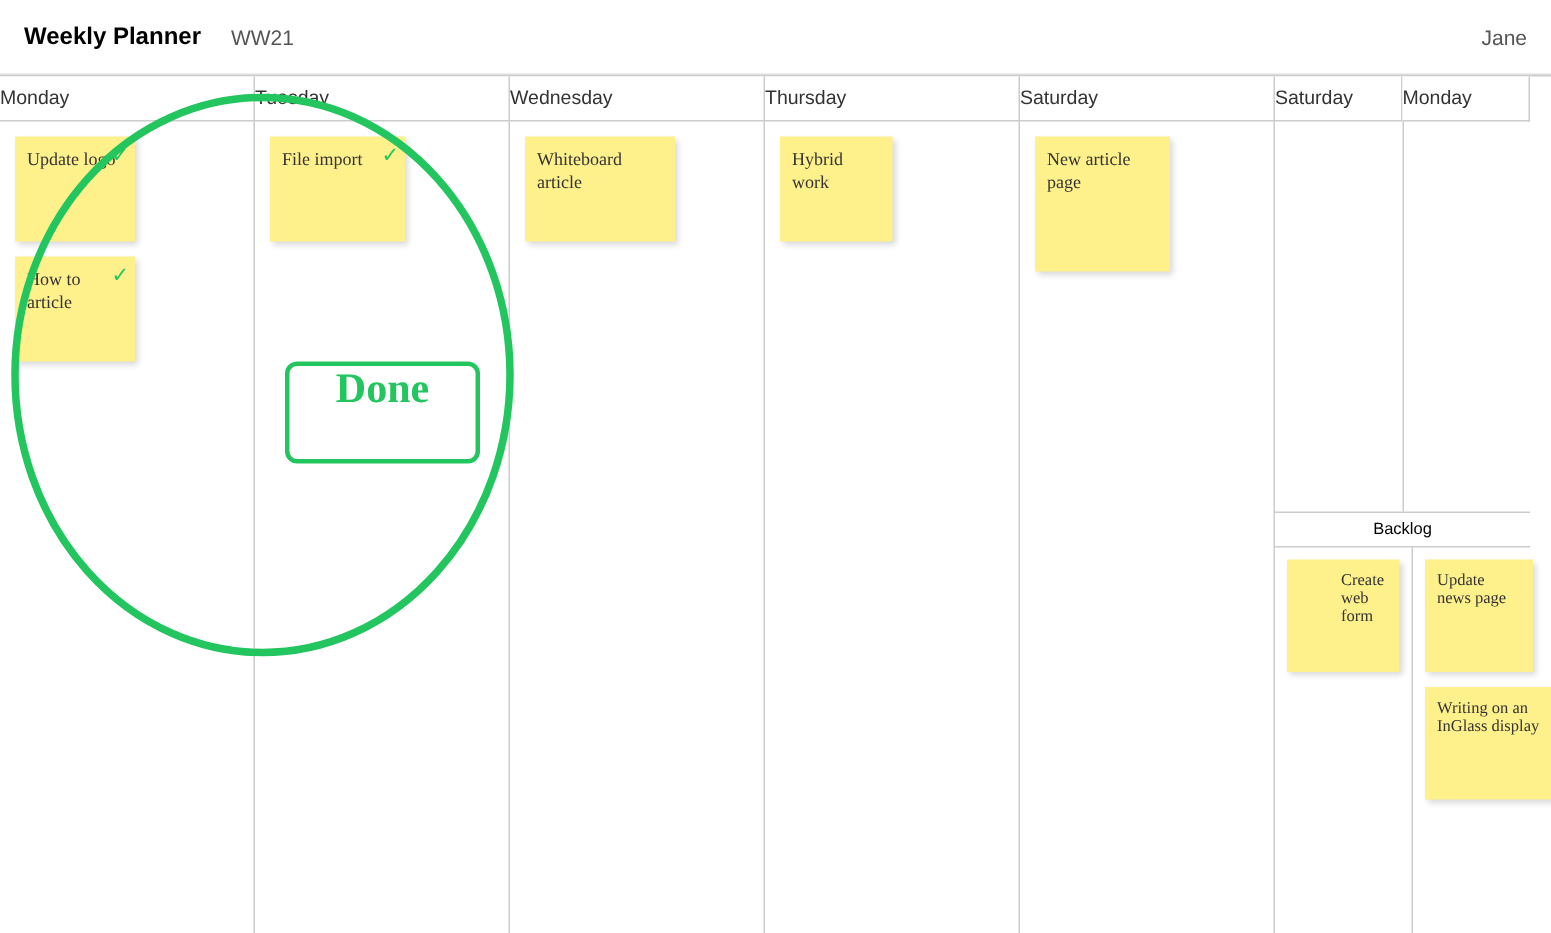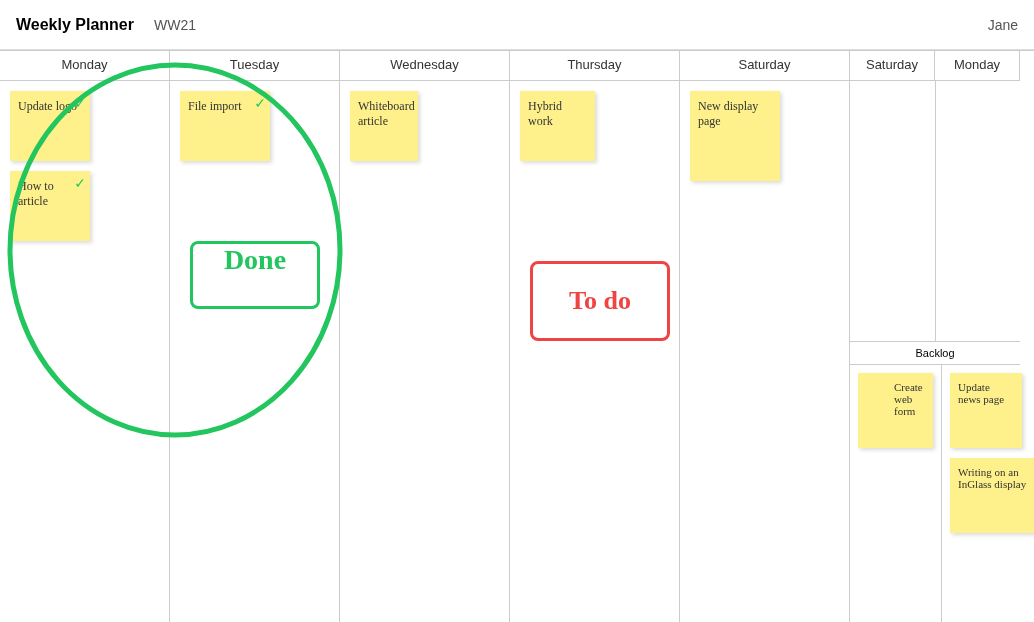--- a/index.html
+++ b/index.html
@@ -39,21 +39,21 @@
     .planner-grid {
       display: grid;
       grid-template-columns: 170px 170px 170px 170px 170px 85px 85px;
       grid-template-rows: 30px 1fr;
       width: 1034px;
       height: 572px;
       border-top: 1px solid #ccc;
     }
 
     .day-header {
-      text-align: center;
+      text-align: left;
       font-size: 13px;
       color: #333;
       border-right: 1px solid #ccc;
       border-bottom: 1px solid #ccc;
       padding: 6px 0;
       background: #fff;
     }
 
     .day-cell {
       border-right: 1px solid #ccc;
@@ -197,37 +197,34 @@
       <div class="sticky" style="width:90px;min-height:70px;">
         <span class="sticky-check">✓</span>
         File import
       </div>
       <div class="done-box">
         <span class="done-text">Done</span>
       </div>
     </div>
 
     <div class="day-cell cell-wednesday">
-      <div class="sticky" style="width:68px;min-height:70px;">
+      <div class="sticky" style="width:100px;min-height:70px;">
         Whiteboard article
       </div>
     </div>
 
     <div class="day-cell cell-thursday">
       <div class="sticky" style="width:75px;min-height:70px;">
         Hybrid work
       </div>
-      <div class="todo-box">
-        <span class="todo-text">To do</span>
-      </div>
     </div>
 
     <div class="day-cell cell-friday">
       <div class="sticky" style="width:90px;min-height:90px;">
-        New display page
+        New article page
       </div>
     </div>
 
     <div style="grid-column:6/8;grid-row:2;display:flex;flex-direction:column;border-right:none;">
 
       <div style="display:flex;flex:1;border-bottom:1px solid #ccc;">
         <div style="flex:1;border-right:1px solid #ccc;padding:8px;min-height:260px;"></div>
         <div style="flex:1;padding:8px;"></div>
       </div>
 

